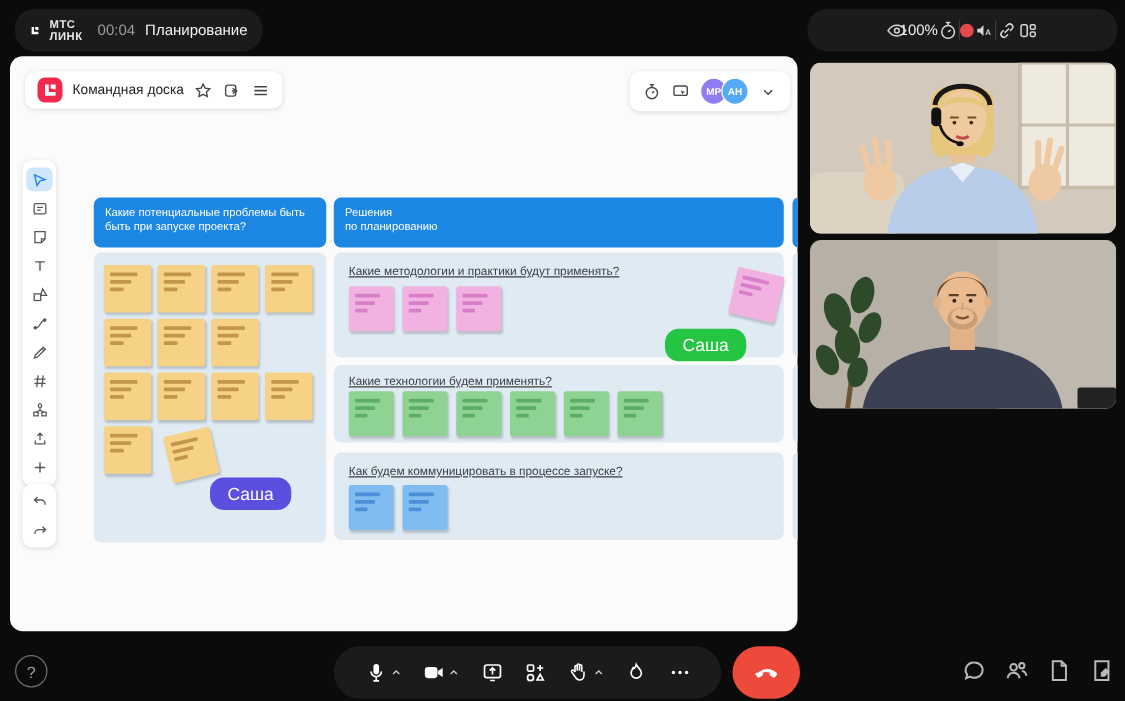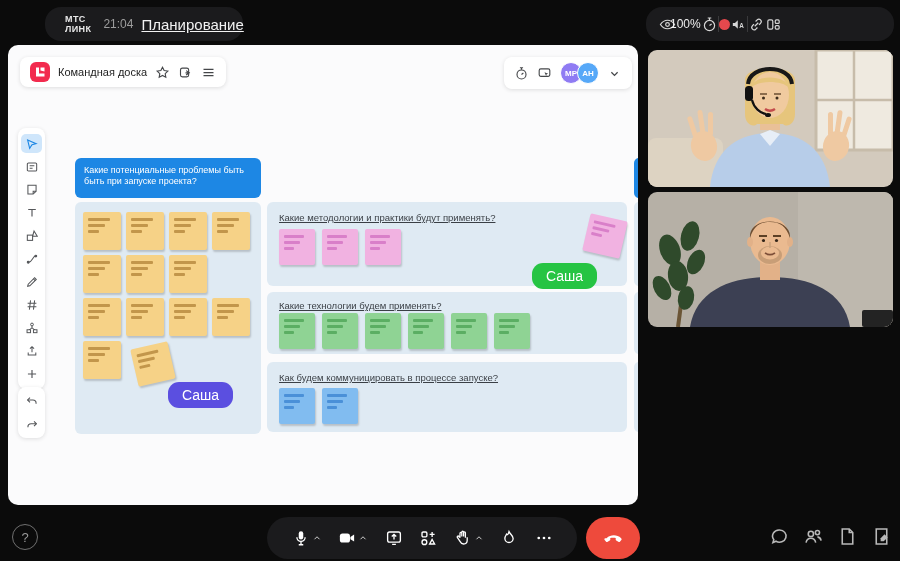--- a/index.html
+++ b/index.html
@@ -2,26 +2,26 @@
 <html style="--accent: #1d87e4; --record: #e5484d; --hangup: #ee4a3c; --yellow-bg: #f6d287; --yellow-line: #c2964b; --pink-bg: #f1b2e1; --pink-line: #d97fc9; --green-bg: #8fd394; --green-line: #5bae63; --blue-bg: #81bcf0; --blue-line: #4a90d8; --misha: #5b4fe0; --sasha: #26c443;"><head>
 <meta charset="utf-8">
 <style>
   * { margin:0; padding:0; box-sizing:border-box; }
   html,body { background:#000; }
   body { font-family:"Liberation Sans", sans-serif; }
   .app { position:relative; width:900px; height:561px; background:#0b0b0b; overflow:hidden; }
 
   
   .pill { position:absolute; top:7px; height:34px; background:#1b1b1d; border-radius:16px;
-          display:flex; align-items:center; color:#e8e8e8;margin-left:33px; }
+          display:flex; align-items:center; color:#e8e8e8; }
   .pill-left { left:12px; width:198px; padding:0 12px; gap:8px; }
   .brand { display:flex; flex-direction:column; font-weight:bold; font-size:9px; line-height:10px; letter-spacing:.4px; }
   .timer { color:#9d9d9d; font-size:12px; margin-left:4px; }
-  .meet-title { color:#f2f2f2; font-size:15px;text-decoration:underline; }
-  .pill-right { right:6px; width:248px; padding:0 13px; justify-content:flex-start; }
+  .meet-title { color:#f2f2f2; font-size:12px; }
+  .pill-right { right:6px; width:248px; padding:0 13px; justify-content:center; }
   .pill-right .ico { width:17px; height:17px; color:#d6d6d6; cursor:pointer; }
   .zoomtxt { font-size:12px; color:#ededed; margin-left:-6px; }
   .vdiv { width:1px; height:16px; background:#3a3a3c; }
   .recdot { width:11px; height:11px; border-radius:50%; background:var(--record); }
 
   
   .board { position:absolute; left:8px; top:45px; width:630px; height:460px; background:#fbfbfc;
            border-radius:10px; overflow:hidden;padding-left:27px; }
   .fcard { position:absolute; background:#fff; border-radius:8px; box-shadow:0 1px 4px rgba(0,0,0,.12);
            display:flex; align-items:center; }
@@ -95,21 +95,21 @@
 
   <div class="pill pill-left">
     <svg width="20" height="19" viewBox="0 0 24 24">
       <path fill="#fff" d="M4 3h6v12h11v6H4z"></path>
         <path fill="#fff" d="M13 3h8v8l-8-2z"></path>
     </svg>
     <div class="brand">
       <span>МТС</span>
         <span>ЛИНК</span>
     </div>
-    <span class="timer">21:04</span>
+    <span class="timer">00:04</span>
     <span class="meet-title">Планирование</span>
   </div>
 
   <div class="pill pill-right">
     <svg class="ico" viewBox="0 0 24 24" fill="none" stroke="currentColor" stroke-width="1.7">
       <path d="M2 12s4-6 10-6 10 6 10 6-4 6-10 6S2 12 2 12z"></path>
         <circle cx="12" cy="12" r="2.6"></circle>
     </svg>
     <span class="zoomtxt">100%</span>
     <svg class="ico" viewBox="0 0 24 24" fill="none" stroke="currentColor" stroke-width="1.7">
@@ -333,20 +333,24 @@
           <div class="sline" style="width:78%"></div>
           <div class="sline" style="width:62%"></div>
           <div class="sline" style="width:40%"></div>
         </div>
     </div>
     <svg class="cursor-tri" style="left:152px; top:316px;" width="18" height="18">
       <path d="M2 16L7 1l9 9z" fill="#5b4fe0" transform="rotate(18 9 9)"></path>
     </svg>
     <div class="cursor-label misha" style="left:160px; top:337px;">Саша</div>
 
+    <div class="col-header" style="left:259px; top:113px; width:360px; height:40px;">
+      <span>Решения</span><br>
+      <span>по планированию</span>
+    </div>
 
     <div class="sectionbg" style="left:259px; top:157px; width:360px; height:84px;"></div>
     <div class="question" style="left:271px; top:167px;">Какие методологии и практики будут применять?</div>
     <div class="row-abs" id="pink-row" style="left:271px; top:184px;">
         <div class="sticky pink sm">
           <div class="sline" style="width: 78%;"></div>
           <div class="sline" style="width: 62%;"></div>
           <div class="sline" style="width: 40%;"></div>
         </div>
         <div class="sticky pink sm">

